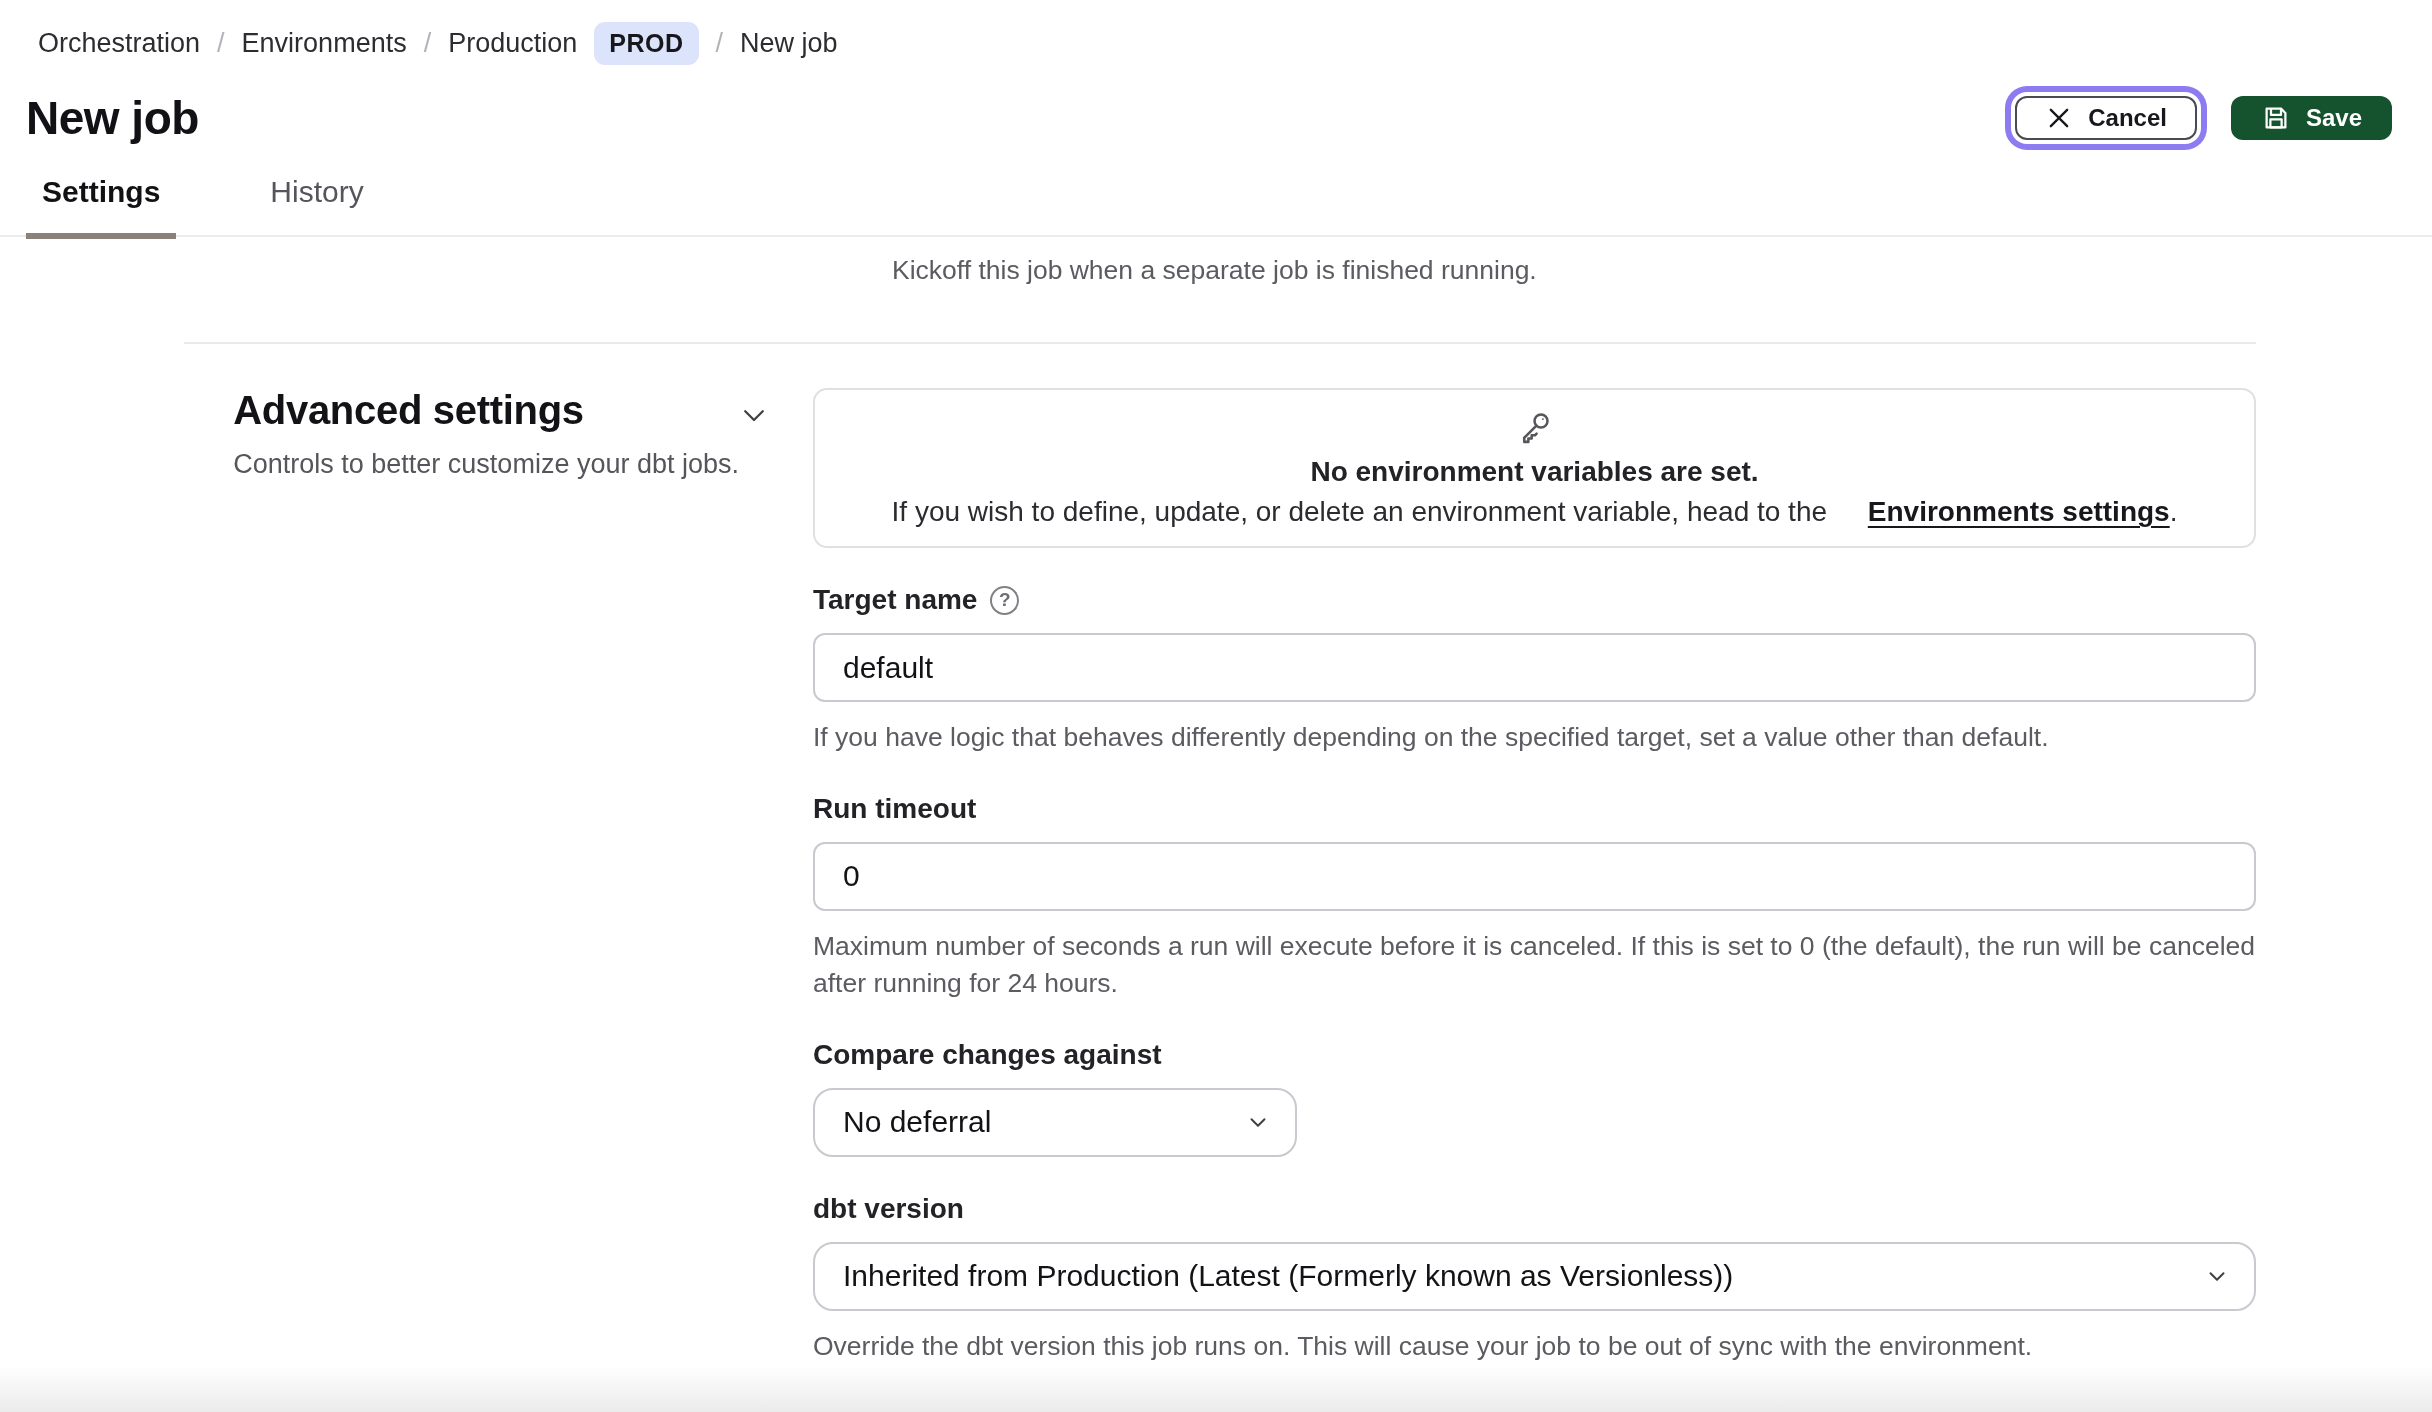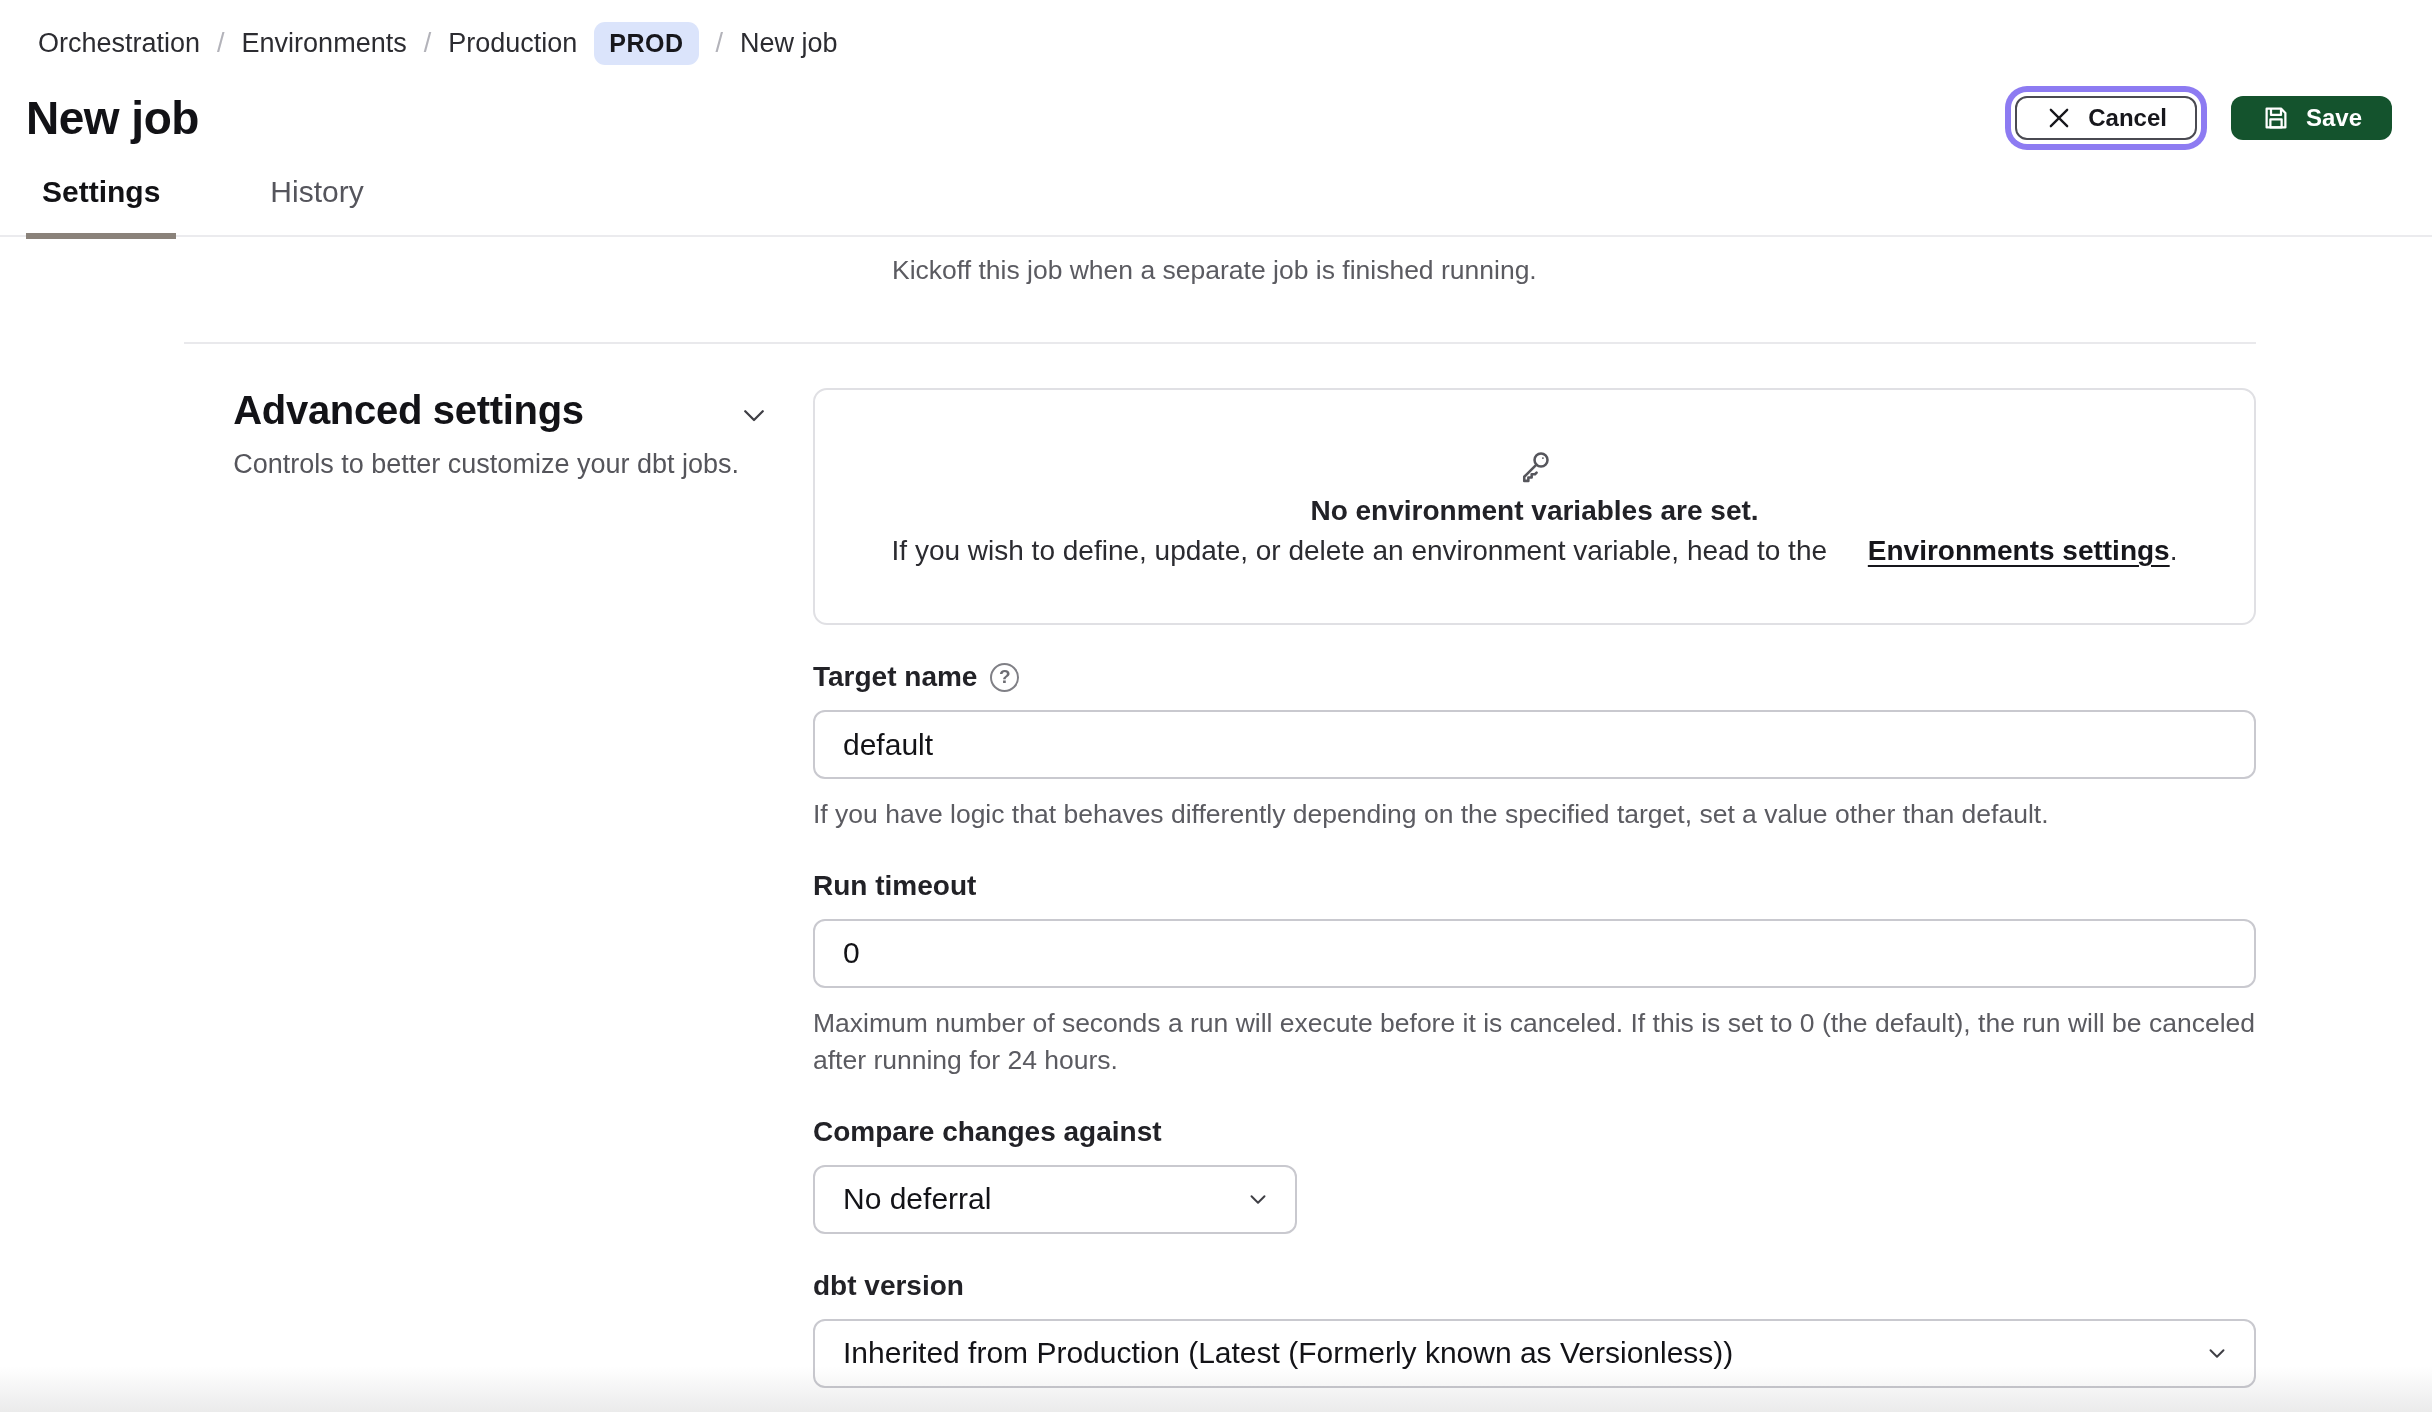--- a/index.html
+++ b/index.html
@@ -80,21 +80,21 @@
   .left-col { width: 629px; flex: none; }
   .left-head { display: flex; justify-content: flex-end; align-items: flex-start; padding-right: 44px; }
   .adv-title { font-size: 40px; font-weight: 700; color: #131317; letter-spacing: -0.3px; }
   .adv-sub { margin-top: 16px; font-size: 27px; color: #55555b; }
   .collapse-chevron { margin-top: 12px; cursor: pointer; color: #3f3f45; }
   .right-col { flex: 1; min-width: 0; }
 
   
   .env-card {
     border: 2px solid #e0e0e4; border-radius: 14px;
-    height: 237px;
+    height: 160px;
     display: flex; flex-direction: column; align-items: center; justify-content: center;
     gap: 8px; text-align: center;
   }
   .env-key-icon { color: #56565c; margin-bottom: 2px; }
   .env-title { font-size: 28px; font-weight: 600; color: #222227; }
   .env-line { font-size: 28px; color: #2b2b30; }
   .env-link { font-weight: 700; text-decoration: underline; text-underline-offset: 5px; text-decoration-thickness: 2px; cursor: pointer; color: #17171c; margin-left: 33px; }
 
   
   .field { margin-top: 36px; }
@@ -110,21 +110,21 @@
   }
   .text-input {
     display: block; width: 100%; height: 69px;
     margin-top: 17px; padding: 0 28px;
     border: 2px solid #c9c9cf; border-radius: 12px;
     font-size: 30px; font-family: inherit; color: #131317;
     background: #fff; outline: none;
   }
   .select-box {
     position: relative; margin-top: 17px; height: 69px;
-    border: 2px solid #c9c9cf; border-radius: 12px;
+    border: 2px solid #c9c9cf; border-radius: 20px;
     display: flex; align-items: center;
     padding: 0 70px 0 28px;
     font-size: 30px; color: #131317; background: #fff; cursor: pointer;
     white-space: nowrap;
   }
   .select-box .select-chevron {
     position: absolute; right: 24px; top: 50%; transform: translateY(-50%);
     color: #3f3f45;
   }
   .select-narrow { width: 484px; }

